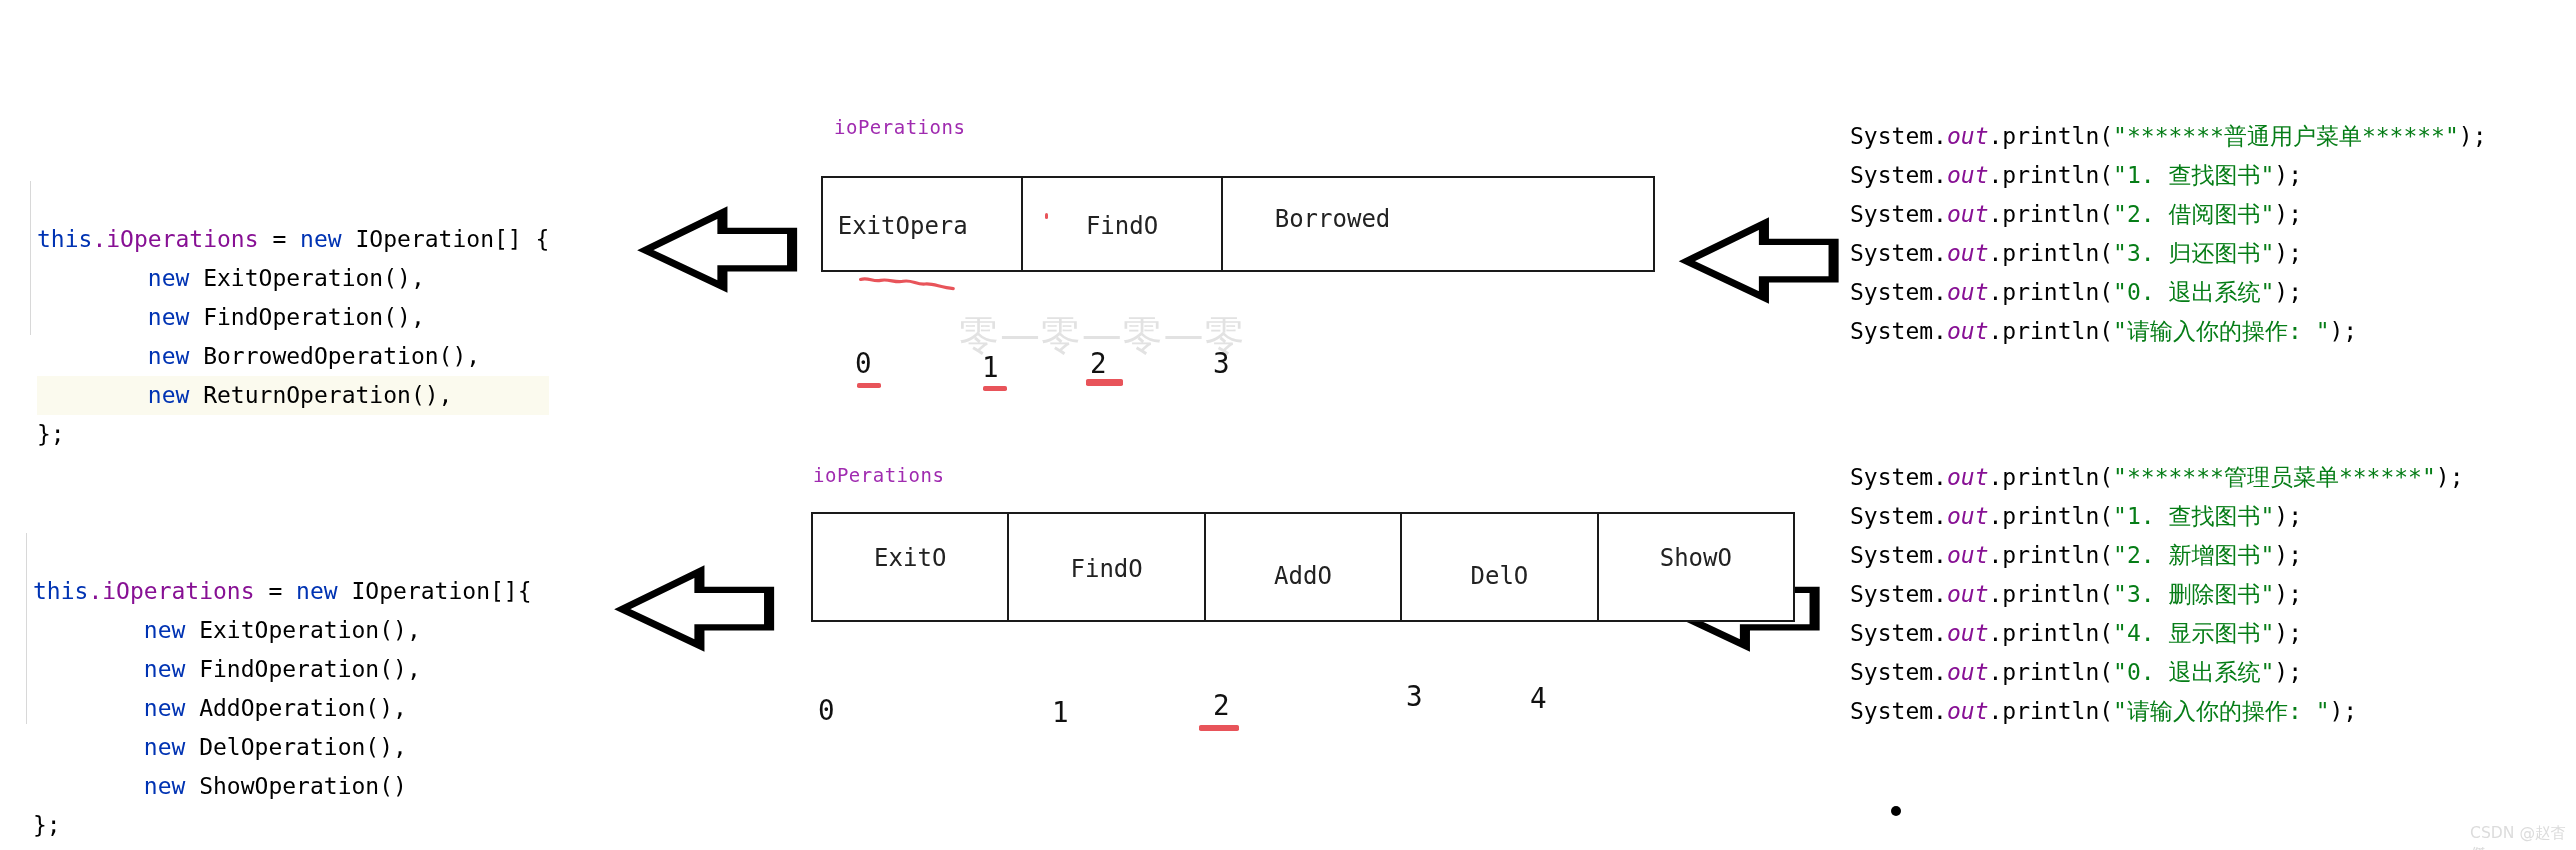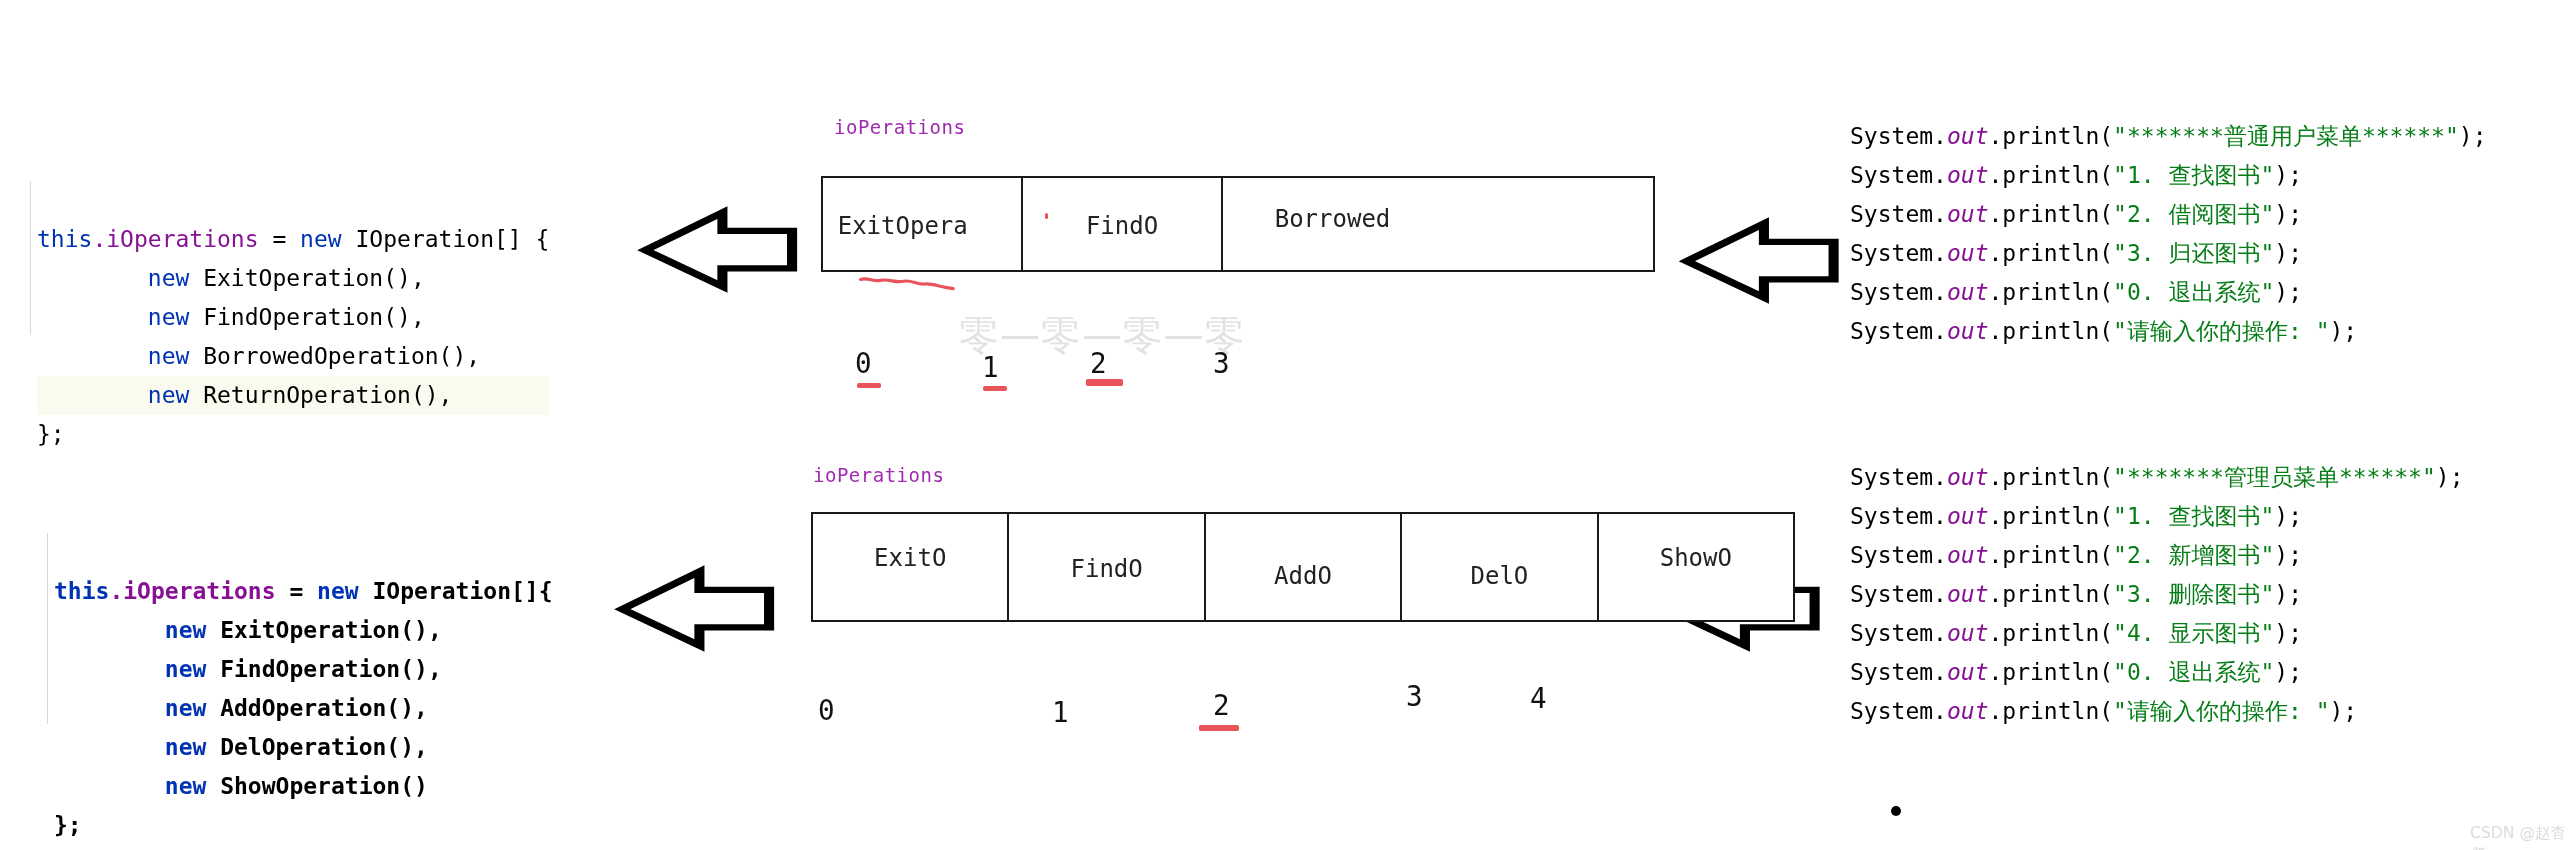--- a/index.html
+++ b/index.html
@@ -137,21 +137,21 @@
 
   .arrow-svg { position: absolute; }
 </style>
 </head>
 <body>
 
 <div class="code-block" id="leftCodeTop" style="left:37px; top:142px;">
   <div class="indent-guide" style="left:-7.4px; top:39px; height:154px;"></div>
 <div class="code-line"><span class="kw">this</span><span class="prop">.iOperations</span><span class="plain"> = </span><span class="kw">new</span><span class="plain"> IOperation[] {</span></div><div class="code-line"><span class="plain">        </span><span class="kw">new</span><span class="plain"> ExitOperation(),</span></div><div class="code-line"><span class="plain">        </span><span class="kw">new</span><span class="plain"> FindOperation(),</span></div><div class="code-line"><span class="plain">        </span><span class="kw">new</span><span class="plain"> BorrowedOperation(),</span></div><div class="code-line highlight"><span class="plain">        </span><span class="kw">new</span><span class="plain"> ReturnOperation(),</span></div><div class="code-line"><span class="plain">};</span></div></div>
 
-<div class="code-block" id="leftCodeBottom" style="left:54px; top:494px;font-weight:bold;">
+<div class="code-block" id="leftCodeBottom" style="left:33px; top:494px;">
   <div class="indent-guide" style="left:-7.4px; top:39px; height:191px;"></div>
 <div class="code-line"><span class="kw">this</span><span class="prop">.iOperations</span><span class="plain"> = </span><span class="kw">new</span><span class="plain"> IOperation[]{</span></div><div class="code-line"><span class="plain">        </span><span class="kw">new</span><span class="plain"> ExitOperation(),</span></div><div class="code-line"><span class="plain">        </span><span class="kw">new</span><span class="plain"> FindOperation(),</span></div><div class="code-line"><span class="plain">        </span><span class="kw">new</span><span class="plain"> AddOperation(),</span></div><div class="code-line"><span class="plain">        </span><span class="kw">new</span><span class="plain"> DelOperation(),</span></div><div class="code-line"><span class="plain">        </span><span class="kw">new</span><span class="plain"> ShowOperation()</span></div><div class="code-line"><span class="plain">};</span></div></div>
 
 <svg class="arrow-svg" viewBox="0 0 190 120" width="175" height="110" style="left:634px; top:200px;">
   <polygon points="12,80 96,14 96,46 172,46 172,112 96,112 96,144" transform="translate(0,-16) scale(1,0.62) translate(0,34)" fill="#ffffff" stroke="#000000" stroke-width="11" stroke-linejoin="miter"></polygon>
 </svg>
 
 <svg class="arrow-svg" viewBox="0 0 190 120" width="184" height="110" style="left:1671px; top:211px;">
   <polygon points="12,80 96,14 96,46 172,46 172,112 96,112 96,144" transform="translate(0,-16) scale(1,0.62) translate(0,34)" fill="#ffffff" stroke="#000000" stroke-width="11" stroke-linejoin="miter"></polygon>
 </svg>

